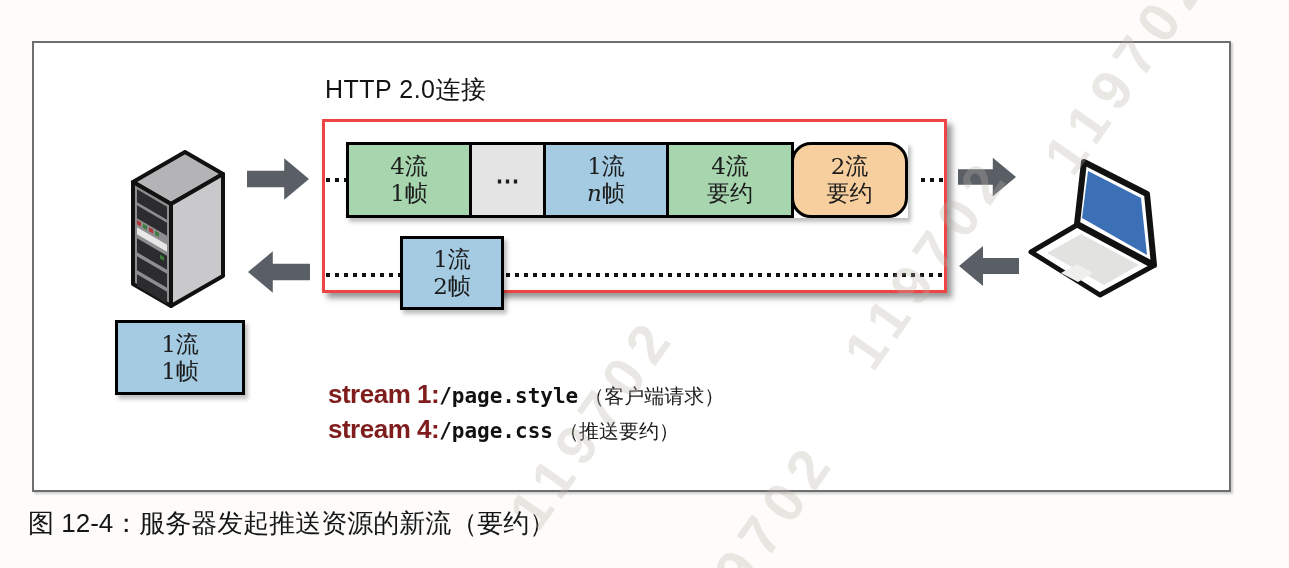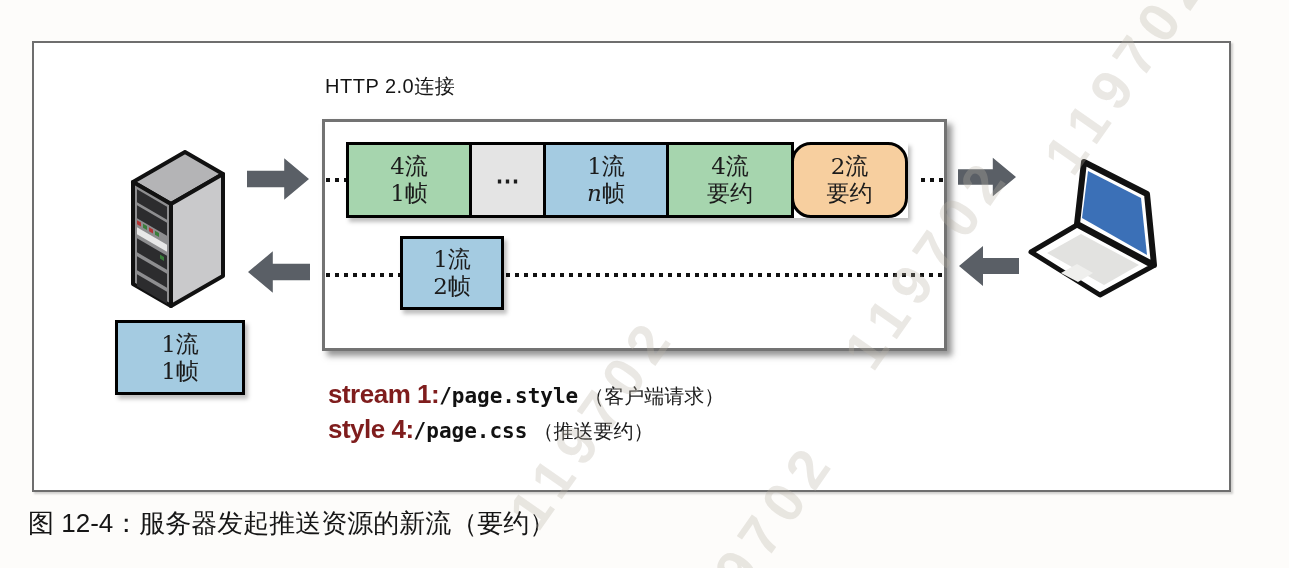--- a/index.html
+++ b/index.html
@@ -21,27 +21,27 @@
   .wm3{left:470px;top:390px;}
   .wm4{left:630px;top:515px;}
   
   .figure{
     position:absolute;left:32px;top:41px;width:1199px;height:451px;
     background:#ffffff;border:2px solid #6e6e6e;box-sizing:border-box;
     box-shadow:2px 2px 2px rgba(0,0,0,0.18);
   }
   .conn-title{
     position:absolute;left:291px;top:30px;
-    font-size:20px;color:#141414;letter-spacing:0.5px;
+    font-size:25px;color:#141414;letter-spacing:0.5px;
     font-family:"Liberation Sans",sans-serif;
   }
   
   .conn-box{
-    position:absolute;left:288px;top:76px;width:625px;height:232px;
-    background:#ffffff;border:3px solid #737373;box-sizing:border-box;
+    position:absolute;left:288px;top:76px;width:625px;height:174px;
+    background:#ffffff;border:3px solid #ef4444;box-sizing:border-box;
     box-shadow:5px 5px 6px rgba(45,45,45,0.5);
     text-decoration:underline;
   }
   .frames-row{
     position:absolute;left:21px;top:20px;height:76px;display:flex;
     box-shadow:3px 4px 4px rgba(0,0,0,0.25);
   }
   .cell{
     height:100%;box-sizing:border-box;border:3px solid #000;margin-left:-3px;
     display:flex;flex-direction:column;align-items:center;justify-content:center;
@@ -196,21 +196,21 @@
         <polygon points="20,96 54,77 112,108 77,128" fill="#e2e2e0"></polygon>
         <polygon points="34,116 50,107 66,116 51,125" fill="#efefed"></polygon>
       </svg>
     </div>
 
     <div class="streams">
       <div class="stream-line">
         <span class="stream-label">stream 1:</span><span class="stream-path">/page.style</span><span class="stream-note">（客户端请求）</span>
       </div>
       <div class="stream-line">
-        <span class="stream-label">style 4:</span><span class="stream-path">/page.css</span><span class="stream-note">（推送要约）</span>
+        <span class="stream-label">stream 4:</span><span class="stream-path">/page.css</span><span class="stream-note">（推送要约）</span>
       </div>
     </div>
 
   </div>
 
   <div class="caption">图 12-4：服务器发起推送资源的新流（要约）</div>
 
 </div>
 
 </body></html>

